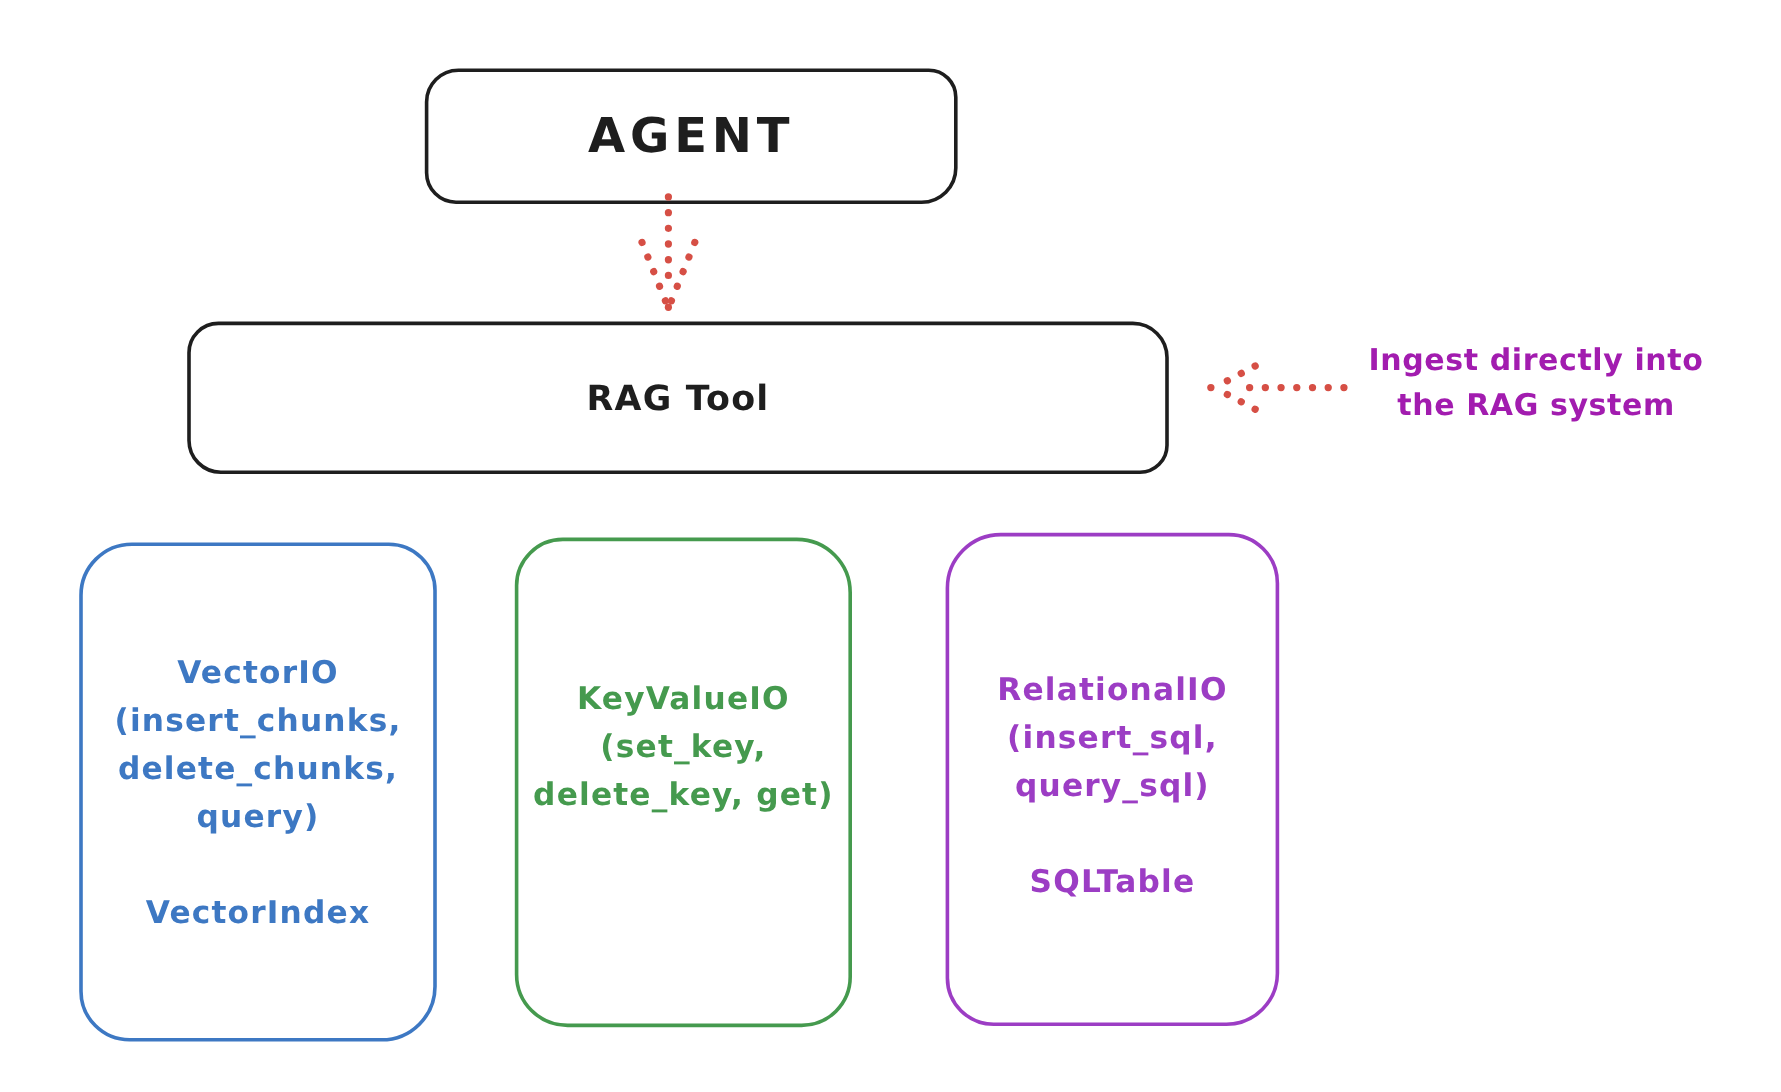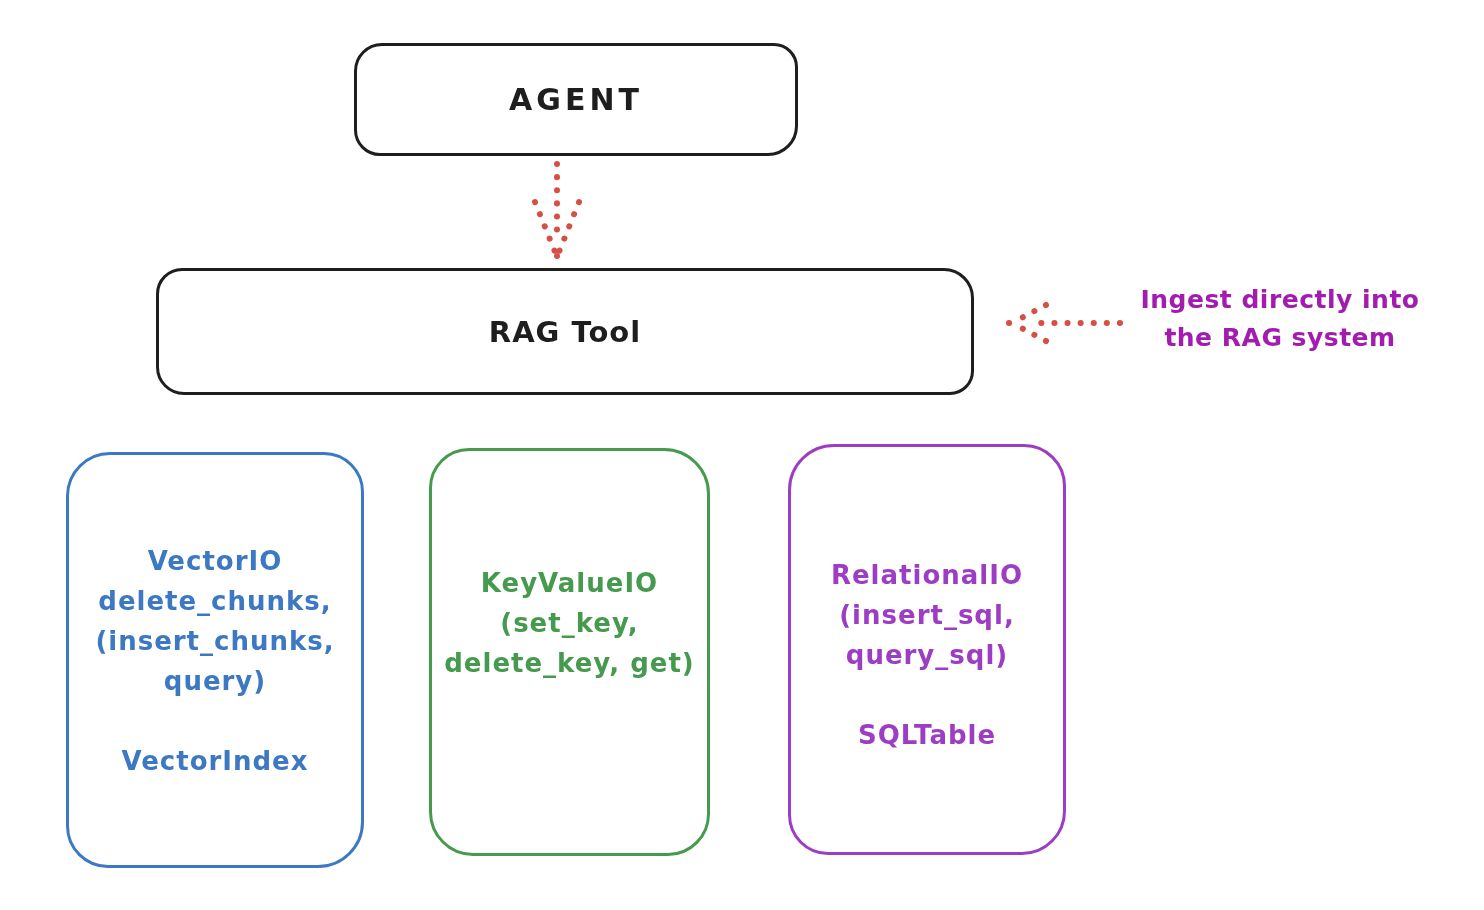--- a/index.html
+++ b/index.html
@@ -17,23 +17,23 @@
     box-sizing: border-box;
     display: flex;
     align-items: center;
     justify-content: center;
   }
   .black-box {
     border: 3.5px solid #1e1e1e;
     color: #1e1e1e;
   }
   .agent-box {
-    left: 354px; top: 43px; width: 444px; height: 113px;
+    left: 354px; top: 57px; width: 444px; height: 113px;
     border-radius: 28px 24px 30px 26px;
-    font-size: 30px; font-weight: bold; letter-spacing: 4px;
+    font-size: 40px; font-weight: bold; letter-spacing: 4px;
   }
   .rag-box {
     left: 156px; top: 268px; width: 818px; height: 127px;
     border-radius: 26px 30px 24px 28px;
     font-size: 29px; font-weight: 600; letter-spacing: 1px;
   }
   .arrow-svg { position: absolute; }
   .v-arrow { left: 519px; top: 158px; }
   .h-arrow { left: 1002px; top: 295px; }
   .arrow-stroke {
@@ -110,22 +110,22 @@
     </g>
   </svg>
 
   <div class="annotation" style="color: #a21caf;">
     <div>Ingest directly into</div>
     <div>the RAG system</div>
   </div>
 
   <div class="box io-box io-vector" style="border-color: rgb(61, 120, 195); color: rgb(61, 120, 195);">
     <div>VectorIO</div>
+    <div>(insert_chunks,</div>
     <div>delete_chunks,</div>
-    <div>(insert_chunks,</div>
     <div>query)</div>
     <div class="io-index">VectorIndex</div>
   </div>
 
   <div class="box io-box io-keyvalue" style="border-color: rgb(69, 154, 78); color: rgb(69, 154, 78);">
     <div>KeyValueIO</div>
     <div>(set_key,</div>
     <div>delete_key, get)</div>
   </div>
 

